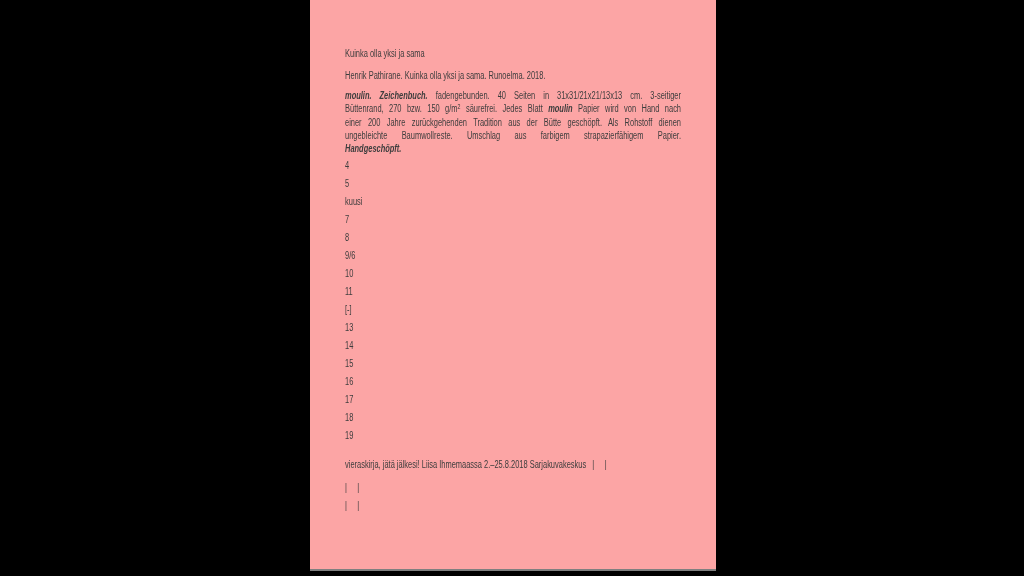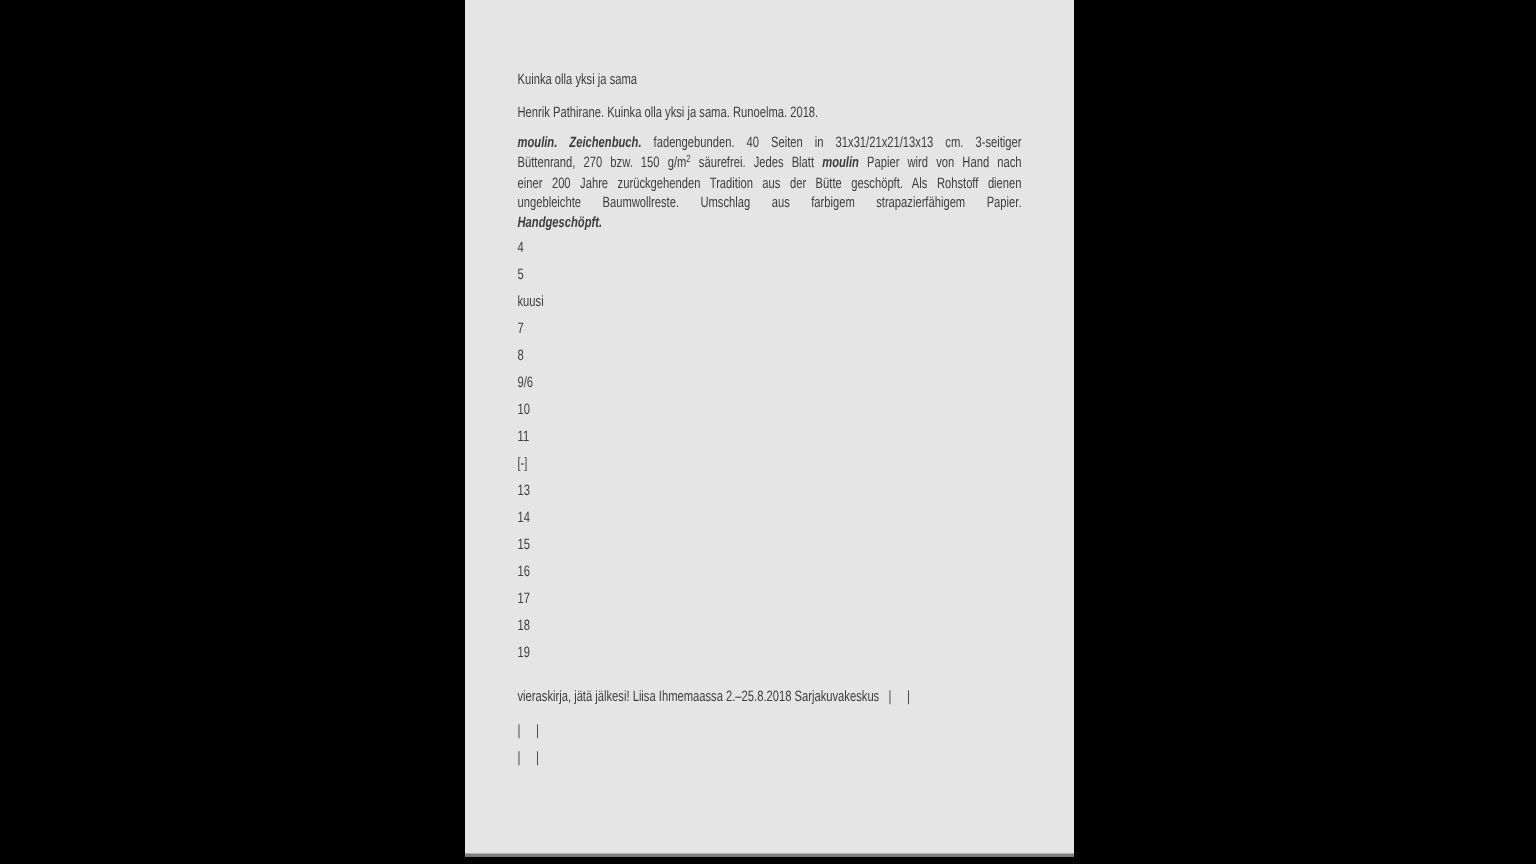--- a/index.html
+++ b/index.html
@@ -7,21 +7,21 @@
     width: 1024px; height: 576px;
     overflow: hidden;
     font-family: "Liberation Sans", sans-serif;
   }
   body { background: #000000; position: relative; }
 
   .paper {
     position: absolute;
     left: 310px; top: 0;
     width: 406px; height: 571px;
-    background: #e5e5e5;
+    background: #fca5a5;
     border-bottom: 2px solid #7f7f7f;
   }
 
   .content {
     position: absolute;
     left: 35px; top: 47px;
     width: 450px;
     transform: scaleX(0.7467);
     transform-origin: left top;
     color: #3d3d3d;

